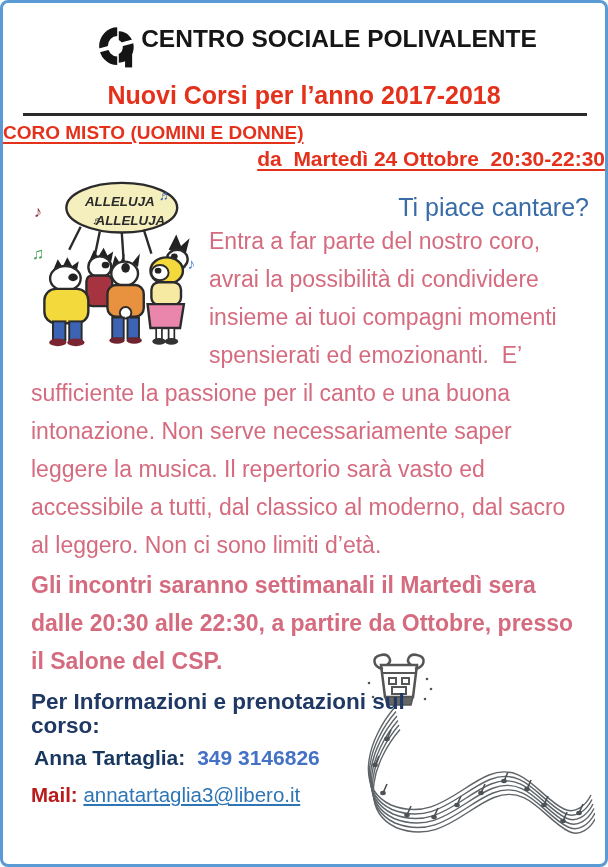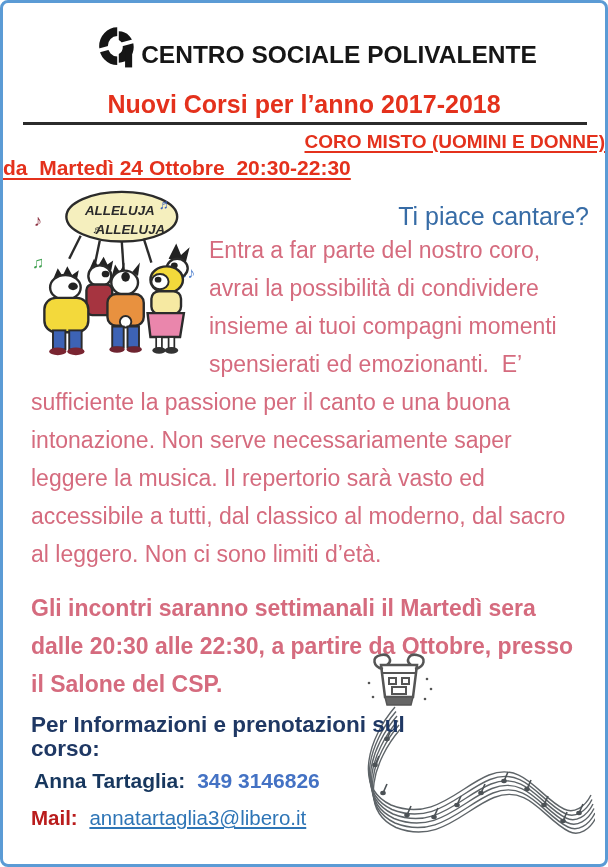--- a/index.html
+++ b/index.html
@@ -1,42 +1,42 @@
 <!DOCTYPE html>
 <html><head>
 <meta charset="utf-8">
 <style>
   html,body{margin:0;padding:0;background:#fff;}
   .page{
     position:relative;width:608px;height:867px;box-sizing:border-box;
     background:#ffffff;border:3px solid #5B9BD5;border-radius:8px;overflow:hidden;
     font-family:"Liberation Sans",sans-serif;
   }
-  .header{display:flex;align-items:flex-end;justify-content:center;padding-top:22px;padding-left:24px;}
+  .header{display:flex;align-items:flex-start;justify-content:center;padding-top:22px;padding-left:24px;}
   .logo{width:46px;height:44px;flex:0 0 auto;}
   .org-name{font-size:24.5px;font-weight:900;color:#161616;white-space:nowrap;}
-  .season{margin-top:21px;text-align:center;font-size:25px;font-weight:bold;color:#E4311C;}
+  .season{margin-top:12px;text-align:center;font-size:25px;font-weight:bold;color:#E4311C;}
   .rule{height:0;border-top:3px solid #2b2b2b;margin:3px 18px 6px 20px;}
-  .course{text-align:right;font-size:19px;font-weight:bold;color:#E4311C;
+  .course{text-align:left;font-size:19px;font-weight:bold;color:#E4311C;
     text-decoration:underline;text-decoration-thickness:2px;text-underline-offset:3px;}
-  .schedule{text-align:left;font-size:21px;font-weight:bold;color:#E4311C;white-space:pre;margin-top:3px;
+  .schedule{text-align:right;font-size:21px;font-weight:bold;color:#E4311C;white-space:pre;margin-top:3px;
     text-decoration:underline;text-decoration-thickness:2px;text-underline-offset:3px;}
   .content{padding:4px 16px 0 28px;}
   .choir{float:left;width:172px;height:180px;margin:0 6px 2px 0;}
   .question{color:#376CA6;font-size:25px;margin-top:18px;text-indent:36px;text-align:right;}
   .intro{color:#D56B7E;font-size:23px;line-height:38px;white-space:pre-wrap;}
-  .meetings{color:#D56B7E;font-size:23px;line-height:38px;font-weight:bold;margin-top:16px;}
+  .meetings{color:#D56B7E;font-size:23px;line-height:38px;font-weight:bold;margin-top:2px;}
   .info{padding-left:28px;margin-top:10px;position:relative;z-index:2;}
   .info-heading{color:#1F3864;font-weight:bold;font-size:22.5px;line-height:24px;max-width:380px;}
   .contact-line{margin-top:8px;font-size:21px;font-weight:bold;padding-left:3px;}
   .contact-name{color:#17375E;}
   .contact-phone{color:#4472C4;margin-left:6px;}
   .mail-line{margin-top:13px;font-size:20.5px;}
   .mail-label{color:#b91c1c;font-weight:bold;}
-  .email-link{color:#2E75B6;margin-left:6px;}
+  .email-link{color:#2E75B6;}
   .music-wave{position:absolute;left:336px;top:644px;width:256px;height:200px;z-index:1;}
 </style>
 </head>
 <body>
 
 <div class="page">
 
   <div class="header">
     <svg class="logo" viewBox="0 0 56 56" aria-hidden="true">
       <path d="M27,3 A23,24 0 0,0 27,51 L27,40 A12,13 0 0,1 27,14 Z" fill="#151515"></path>

